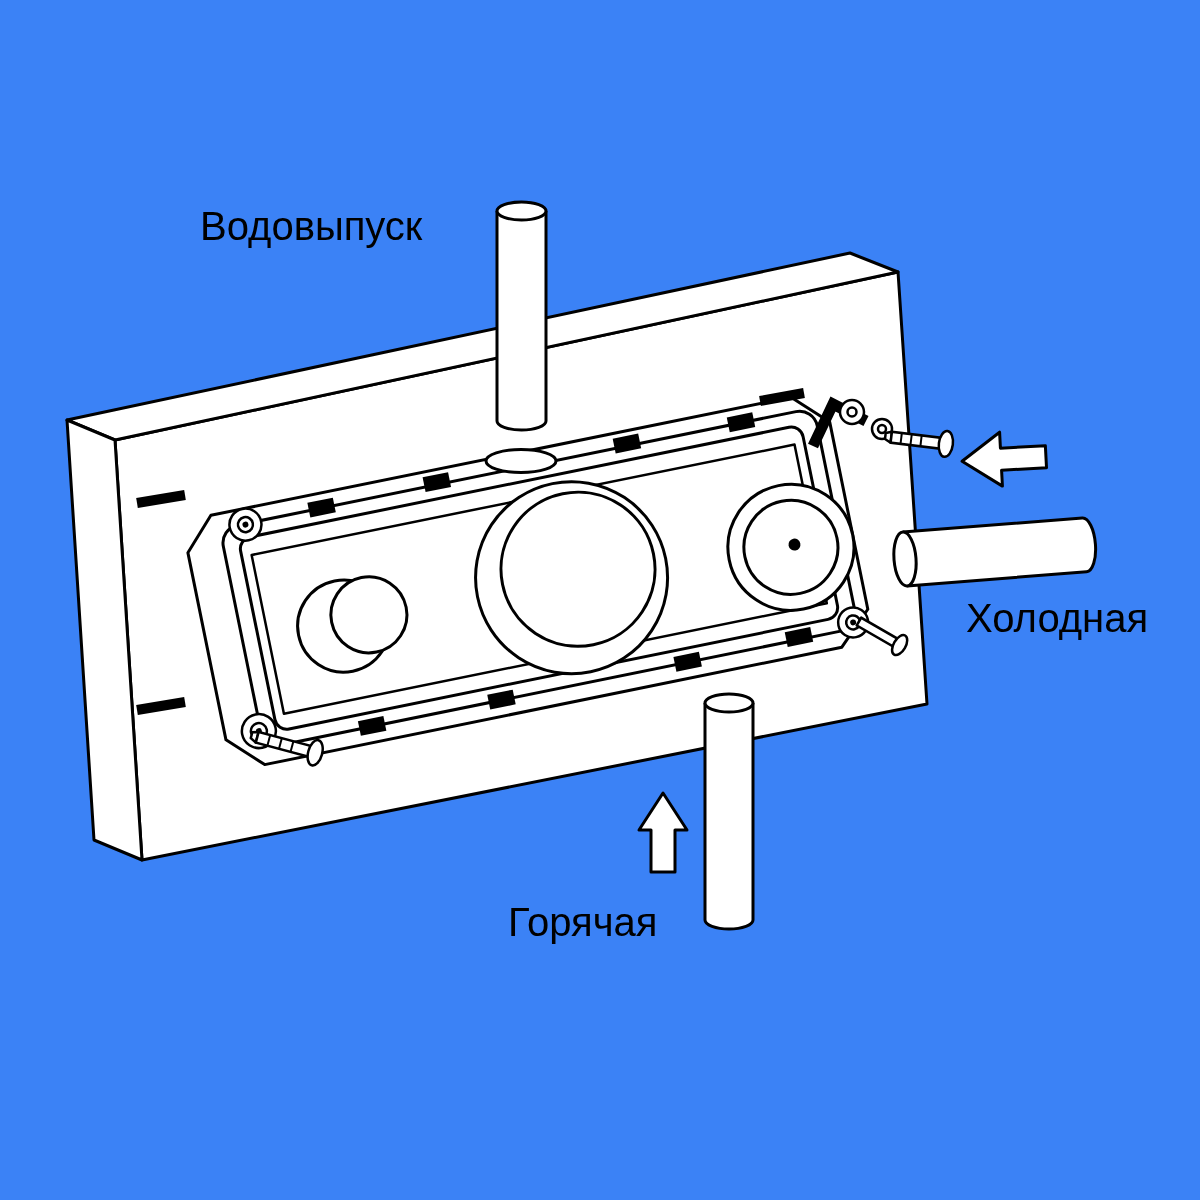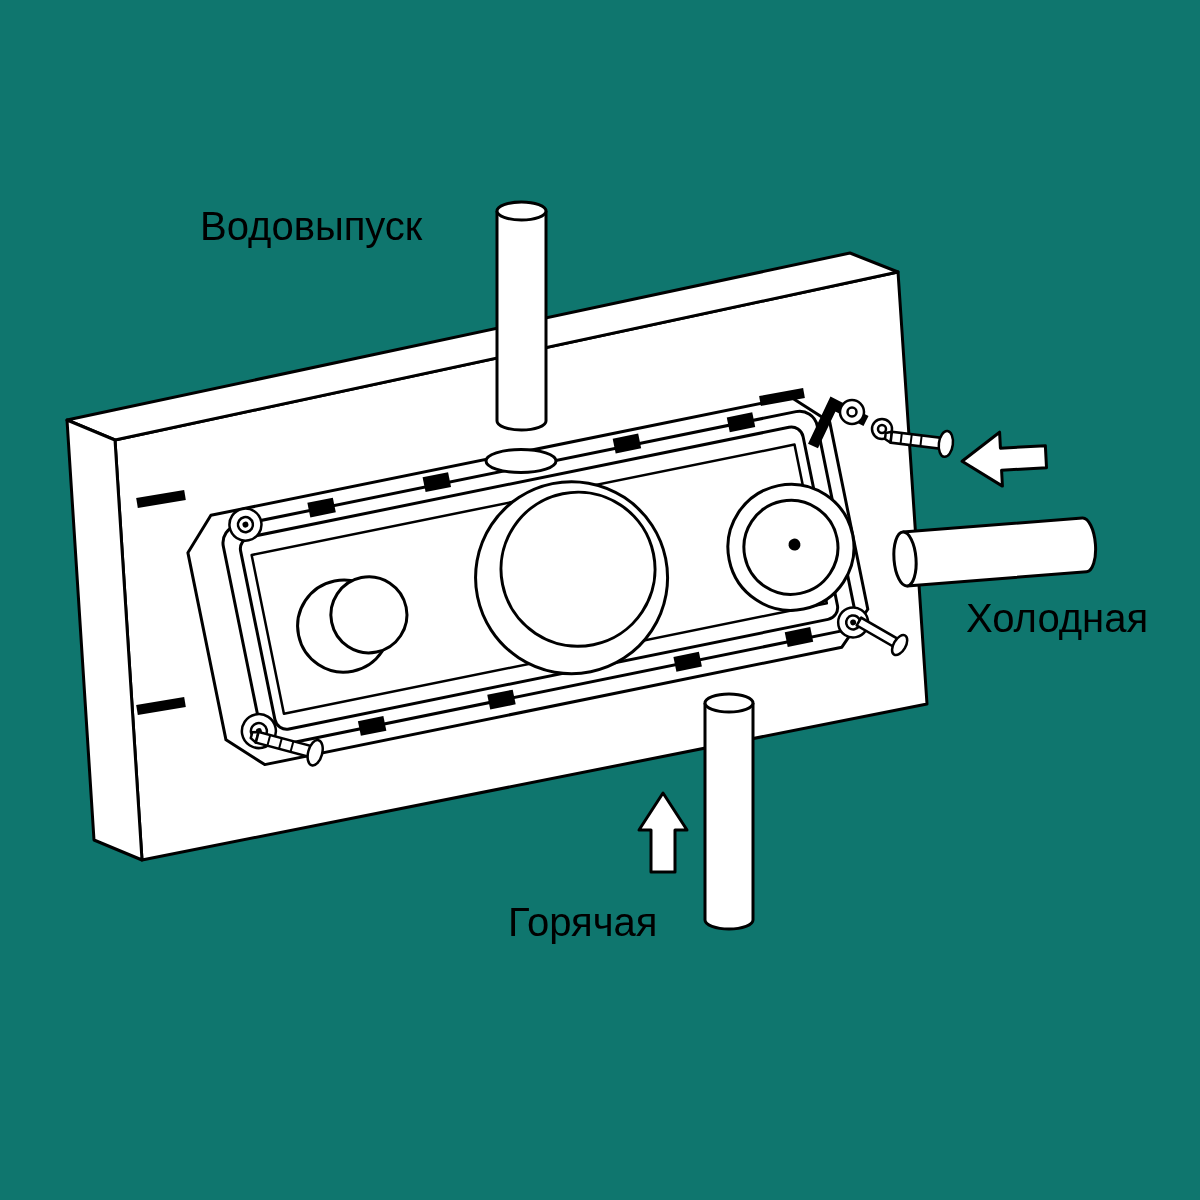--- a/index.html
+++ b/index.html
@@ -1,16 +1,16 @@
 <!DOCTYPE html>
 <html><head>
 <meta charset="utf-8">
 <style>
   html,body{margin:0;padding:0;background:#fff;}
-  .canvas{position:relative;width:1200px;height:1200px;background:#0f766e;overflow:hidden;}
+  .canvas{position:relative;width:1200px;height:1200px;background:#3b82f6;overflow:hidden;}
   svg{position:absolute;left:0;top:0;}
   .ln{fill:none;stroke:#000;stroke-width:3;stroke-linejoin:round;}
   .wh{fill:#fff;stroke:#000;stroke-width:3;stroke-linejoin:round;}
   .wh2{fill:#fff;stroke:#000;stroke-width:2.5;stroke-linejoin:round;}
   .blk{fill:#000;stroke:none;}
   .dash{stroke:#000;stroke-width:10;stroke-linecap:butt;}
   .bar{fill:none;stroke:#000;stroke-width:11;stroke-linejoin:miter;}
   text.lbl{font-family:"Liberation Sans","DejaVu Sans",sans-serif;font-size:40px;fill:#000;}
 </style>
 </head>

